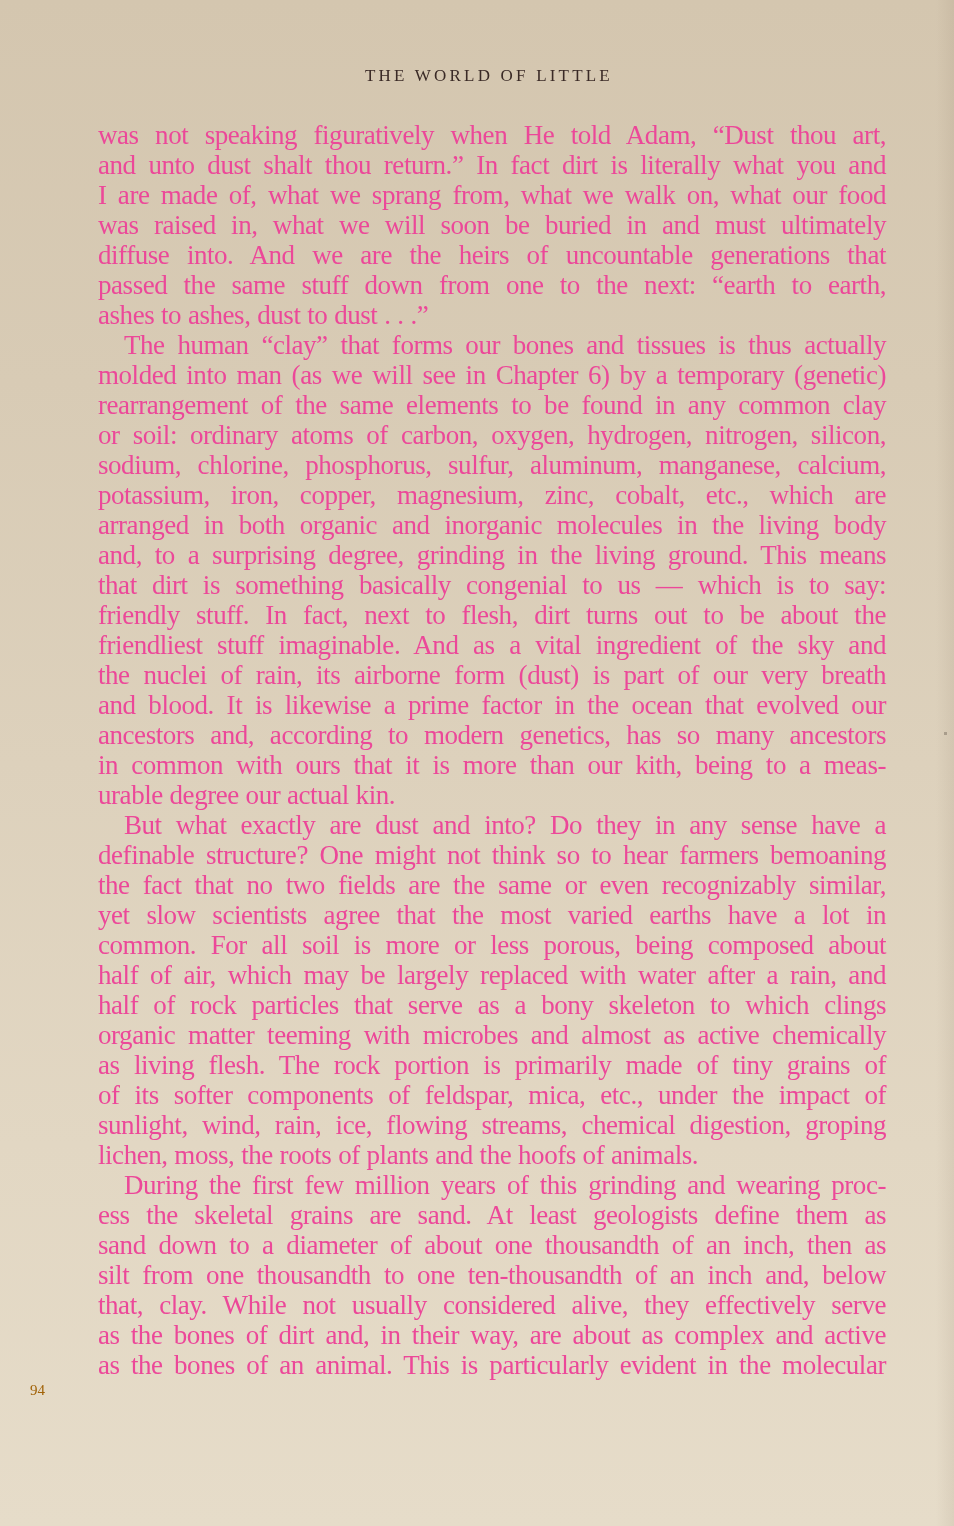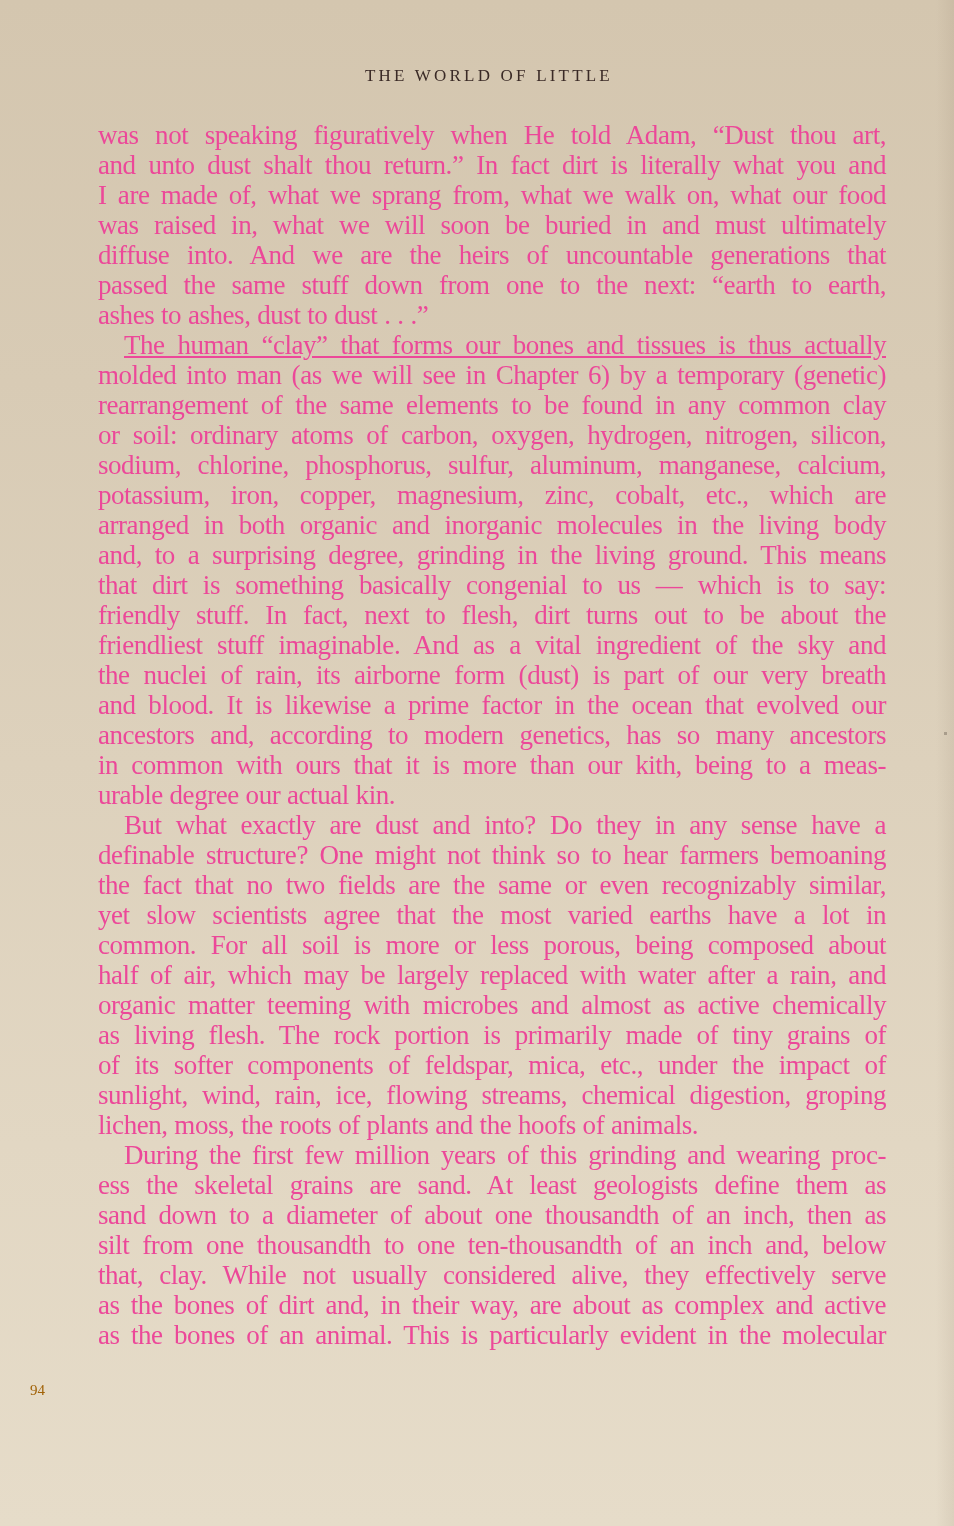--- a/index.html
+++ b/index.html
@@ -95,21 +95,21 @@
       <p>
         <span class="line">was not speaking figuratively when He told Adam, “Dust thou art,</span>
         <span class="line">and unto dust shalt thou return.”  In fact dirt is literally what you and</span>
         <span class="line">I are made of, what we sprang from, what we walk on, what our food</span>
         <span class="line">was raised in, what we will soon be buried in and must ultimately</span>
         <span class="line">diffuse into.  And we are the heirs of uncountable generations that</span>
         <span class="line">passed the same stuff down from one to the next: “earth to earth,</span>
         <span class="line last">ashes to ashes, dust to dust . . .”</span>
       </p>
       <p>
-        <span class="line" style="text-indent: 26px; text-decoration: underline;">The human “clay” that forms our bones and tissues is thus actually</span>
+        <span class="line" style="text-indent: 26px;">The human “clay” that forms our bones and tissues is thus actually</span>
         <span class="line">molded into man (as we will see in Chapter 6) by a temporary (genetic)</span>
         <span class="line">rearrangement of the same elements to be found in any common clay</span>
         <span class="line">or soil: ordinary atoms of carbon, oxygen, hydrogen, nitrogen, silicon,</span>
         <span class="line">sodium, chlorine, phosphorus, sulfur, aluminum, manganese, calcium,</span>
         <span class="line">potassium, iron, copper, magnesium, zinc, cobalt, etc., which are</span>
         <span class="line">arranged in both organic and inorganic molecules in the living body</span>
         <span class="line">and, to a surprising degree, grinding in the living ground.  This means</span>
         <span class="line">that dirt is something basically congenial to us — which is to say:</span>
         <span class="line">friendly stuff.  In fact, next to flesh, dirt turns out to be about the</span>
         <span class="line">friendliest stuff imaginable.  And as a vital ingredient of the sky and</span>
@@ -119,20 +119,21 @@
         <span class="line">in common with ours that it is more than our kith, being to a meas-</span>
         <span class="line last">urable degree our actual kin.</span>
       </p>
       <p>
         <span class="line" style="text-indent: 26px;">But what exactly are dust and into?  Do they in any sense have a</span>
         <span class="line">definable structure?  One might not think so to hear farmers bemoaning</span>
         <span class="line">the fact that no two fields are the same or even recognizably similar,</span>
         <span class="line">yet slow scientists agree that the most varied earths have a lot in</span>
         <span class="line">common.  For all soil is more or less porous, being composed about</span>
         <span class="line">half of air, which may be largely replaced with water after a rain, and</span>
+        <span class="line">half of rock particles that serve as a bony skeleton to which clings</span>
         <span class="line">organic matter teeming with microbes and almost as active chemically</span>
         <span class="line">as living flesh.  The rock portion is primarily made of tiny grains of</span>
         <span class="line">of its softer components of feldspar, mica, etc., under the impact of</span>
         <span class="line">sunlight, wind, rain, ice, flowing streams, chemical digestion, groping</span>
         <span class="line last">lichen, moss, the roots of plants and the hoofs of animals.</span>
       </p>
       <p>
         <span class="line" style="text-indent: 26px;">During the first few million years of this grinding and wearing proc-</span>
         <span class="line">ess the skeletal grains are sand.  At least geologists define them as</span>
         <span class="line">sand down to a diameter of about one thousandth of an inch, then as</span>

